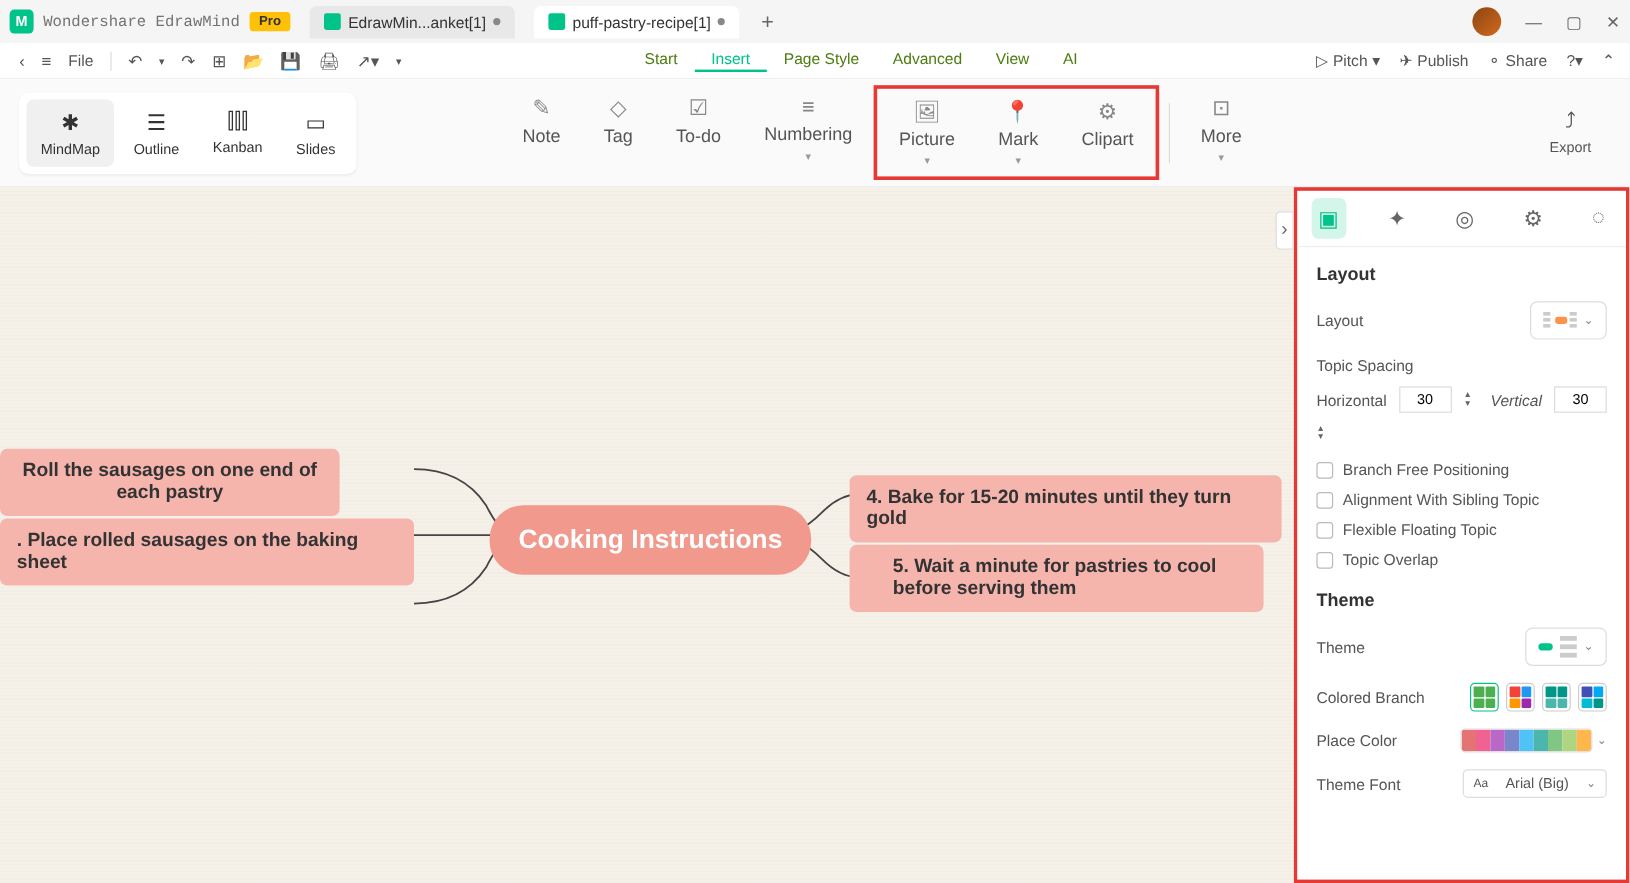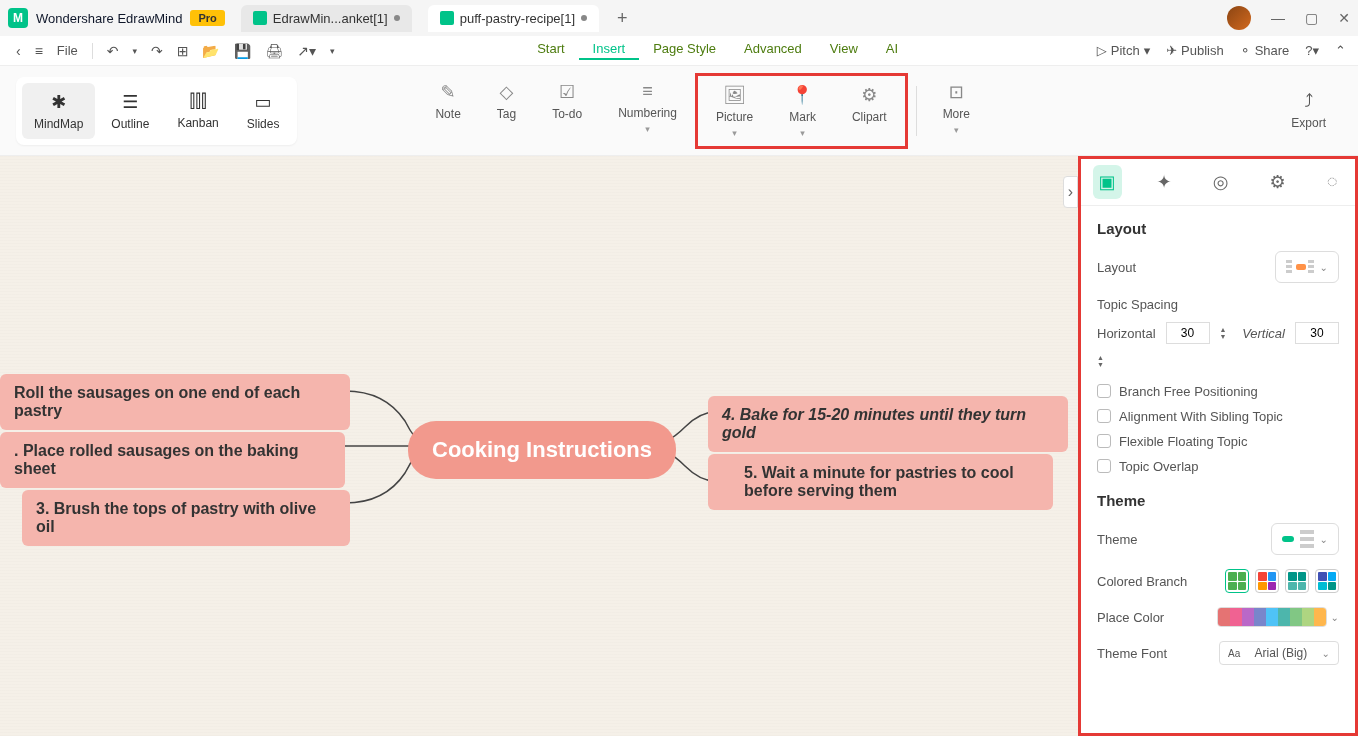--- a/index.html
+++ b/index.html
@@ -1,20 +1,20 @@
 <!DOCTYPE html>
 <html><head>
 <meta charset="utf-8">
 <style>
 * { margin: 0; padding: 0; box-sizing: border-box; font-family: -apple-system, BlinkMacSystemFont, "Segoe UI", Arial, sans-serif; }
 body { background: #fff; overflow: hidden; width: 1358px; height: 736px; }
 
 .titlebar { height: 36px; background: #f5f5f5; display: flex; align-items: center; padding: 0 8px; gap: 8px; }
 .logo { width: 20px; height: 20px; background: #00c389; border-radius: 4px; display: flex; align-items: center; justify-content: center; color: #fff; font-size: 12px; font-weight: bold; }
-.app-name { font-size: 13px; color: #0f172a; }
+.app-name { font-size: 13px; color: #737373; font-family: Liberation Mono, monospace; }
 .pro-badge { background: #ffc107; color: #333; padding: 2px 8px; border-radius: 3px; font-size: 11px; font-weight: bold; }
 .tab { display: flex; align-items: center; gap: 6px; padding: 6px 12px; background: #e8e8e8; border-radius: 6px 6px 0 0; margin-left: 8px; font-size: 13px; color: #333; }
 .tab.active { background: #fff; }
 .tab-ico { width: 14px; height: 14px; background: #00c389; border-radius: 2px; }
 .dot { width: 6px; height: 6px; background: #888; border-radius: 50%; }
 .tab-add { margin-left: 10px; font-size: 18px; color: #666; cursor: pointer; }
 .win-controls { margin-left: auto; display: flex; gap: 20px; align-items: center; }
 .avatar { width: 24px; height: 24px; border-radius: 50%; background: linear-gradient(135deg, #8B4513, #D2691E); }
 .win-btn { font-size: 14px; color: #666; cursor: pointer; }
 
@@ -28,21 +28,21 @@
 
 .ribbon { height: 90px; background: #fafafa; display: flex; align-items: center; padding: 0 16px; border-bottom: 1px solid #eee; }
 .view-group { background: #fff; border-radius: 8px; padding: 6px; display: flex; gap: 4px; box-shadow: 0 1px 2px rgba(0,0,0,0.05); }
 .view-btn { display: flex; flex-direction: column; align-items: center; gap: 4px; padding: 8px 12px; border-radius: 6px; cursor: pointer; }
 .view-btn.active { background: #f0f0f0; }
 .view-btn .ico { font-size: 18px; color: #333; }
 .view-btn .lbl { font-size: 12px; color: #333; }
 .ribbon-tools { display: flex; gap: 0; margin-left: 120px; }
 .tool-btn { display: flex; flex-direction: column; align-items: center; gap: 4px; padding: 8px 18px; cursor: pointer; }
 .tool-btn .ico { font-size: 18px; color: #888; }
-.tool-btn .lbl { font-size: 12px; color: #555; }
+.tool-btn .lbl { font-size: 15px; color: #555; }
 .tool-btn .chev { font-size: 9px; color: #999; }
 .red-box { border: 3px solid #e53935; padding: 0; display: flex; }
 .vdiv { width: 1px; height: 50px; background: #ddd; margin: 0 8px; align-self: center; }
 .export-btn { margin-left: auto; display: flex; flex-direction: column; align-items: center; gap: 4px; padding: 8px 16px; cursor: pointer; }
 .export-btn .ico { font-size: 18px; color: #555; }
 .export-btn .lbl { font-size: 12px; color: #555; }
 
 .workspace { display: flex; height: calc(736px - 36px - 30px - 90px); }
 .canvas { flex: 1; background: #f5f0e8; position: relative; overflow: hidden; background-image: repeating-linear-gradient(0deg, rgba(0,0,0,0.01) 0px, rgba(0,0,0,0.01) 1px, transparent 1px, transparent 3px); }
 .collapse-handle { position: absolute; right: 0; top: 20px; background: #fff; border: 1px solid #ddd; border-radius: 4px 0 0 4px; padding: 6px 4px; cursor: pointer; color: #666; }
@@ -59,21 +59,21 @@
 .section-title { font-size: 15px; font-weight: bold; color: #333; margin-bottom: 14px; }
 .row { display: flex; align-items: center; justify-content: space-between; margin-bottom: 14px; font-size: 13px; color: #555; }
 .layout-preview { border: 1px solid #ddd; border-radius: 6px; padding: 6px 10px; display: flex; align-items: center; gap: 6px; cursor: pointer; }
 .layout-ico { width: 28px; height: 18px; position: relative; }
 .layout-ico::before { content:""; position:absolute; left:10px; top:6px; width:10px; height:6px; background:#ff9248; border-radius:2px; }
 .layout-ico::after { content:""; position:absolute; left:0; top:2px; width:6px; height:3px; background:#ccc; box-shadow: 0 5px 0 #ccc, 0 10px 0 #ccc, 22px 0 0 #ccc, 22px 5px 0 #ccc, 22px 10px 0 #ccc; }
 .subhead { font-size: 13px; color: #555; margin: 10px 0; }
 .spacing-row { display: flex; align-items: center; gap: 10px; font-size: 13px; color: #555; margin-bottom: 16px; flex-wrap: wrap; }
 .num-input { border: 1px solid #ddd; width: 44px; padding: 3px 4px; font-size: 12px; text-align: center; }
 .spinner { display: flex; flex-direction: column; font-size: 7px; color: #666; line-height: 7px; }
-.check-row { display: flex; align-items: flex-start; gap: 8px; margin-bottom: 10px; font-size: 13px; color: #555; }
+.check-row { display: flex; align-items: flex-end; gap: 8px; margin-bottom: 10px; font-size: 13px; color: #555; }
 .checkbox { width: 14px; height: 14px; border: 1.5px solid #bbb; border-radius: 3px; cursor: pointer; }
 .theme-preview { border: 1px solid #ddd; border-radius: 6px; padding: 6px 10px; display: flex; align-items: center; gap: 6px; cursor: pointer; }
 .theme-ico { width: 32px; height: 18px; position: relative; }
 .theme-ico::before { content:""; position:absolute; left:0; top:6px; width:12px; height:6px; background:#00c389; border-radius:3px; }
 .theme-ico::after { content:""; position:absolute; right:0; top:0; width:14px; height:4px; background:#ccc; box-shadow: 0 7px 0 #ccc, 0 14px 0 #ccc; }
 .branch-opts { display: flex; gap: 6px; }
 .branch-opt { width: 24px; height: 24px; border: 1px solid #ccc; border-radius: 4px; cursor: pointer; display: grid; grid-template-columns: 1fr 1fr; grid-template-rows: 1fr 1fr; gap: 1px; padding: 2px; }
 .branch-opt.sel { border-color: #00c389; }
 .branch-opt span { border-radius: 1px; }
 .color-strip { display: flex; border: 1px solid #ddd; border-radius: 4px; overflow: hidden; cursor: pointer; }
@@ -220,25 +220,24 @@
     <svg class="conn" style="left:345px; top:292px; width:80px; height:60px;">
         <path d="M80 0 Q 70 5 60 25 Q 40 55 0 55"></path>
       </svg>
     <svg class="conn" style="left:645px; top:256px; width:70px; height:40px;">
         <path d="M0 35 Q 20 35 40 15 Q 55 0 70 0"></path>
       </svg>
     <svg class="conn" style="left:645px; top:290px; width:70px; height:40px;">
         <path d="M0 0 Q 20 0 40 20 Q 55 35 70 35"></path>
       </svg>
 
-    <div class="node pink" style="left:0; top:218px; width:350px;"><span>Roll the sausages on one end of each pastry</span></div>
+    <div class="node pink" style="left:0; top:218px; width:283px;text-align:center;"><span>Roll the sausages on one end of each pastry</span></div>
     <div class="node pink" style="left:0; top:276px; width:345px;"><span>. Place rolled sausages on the baking sheet</span></div>
-    <div class="node pink" style="left:22px; top:334px; width:328px;"><span>3. Brush the tops of pastry with olive oil</span></div>
     <div class="node center" style="left:408px; top:265px;"><span>Cooking Instructions</span></div>
-    <div class="node pink" style="left:708px; top:240px; width:360px;font-style:italic;"><span>4. Bake for 15-20 minutes until they turn gold</span></div>
+    <div class="node pink" style="left:708px; top:240px; width:360px;"><span>4. Bake for 15-20 minutes until they turn gold</span></div>
     <div class="node pink" style="left:708px; top:298px; width:345px;padding-left:36px;"><span>5. Wait a minute for pastries to cool before serving them</span></div>
   </div>
 
   <div class="sidepanel">
     <div class="panel-tabs">
       <span class="ptab active">▣</span>
       <span class="ptab">✦</span>
       <span class="ptab">◎</span>
       <span class="ptab">⚙</span>
       <span class="ptab">◌</span>

